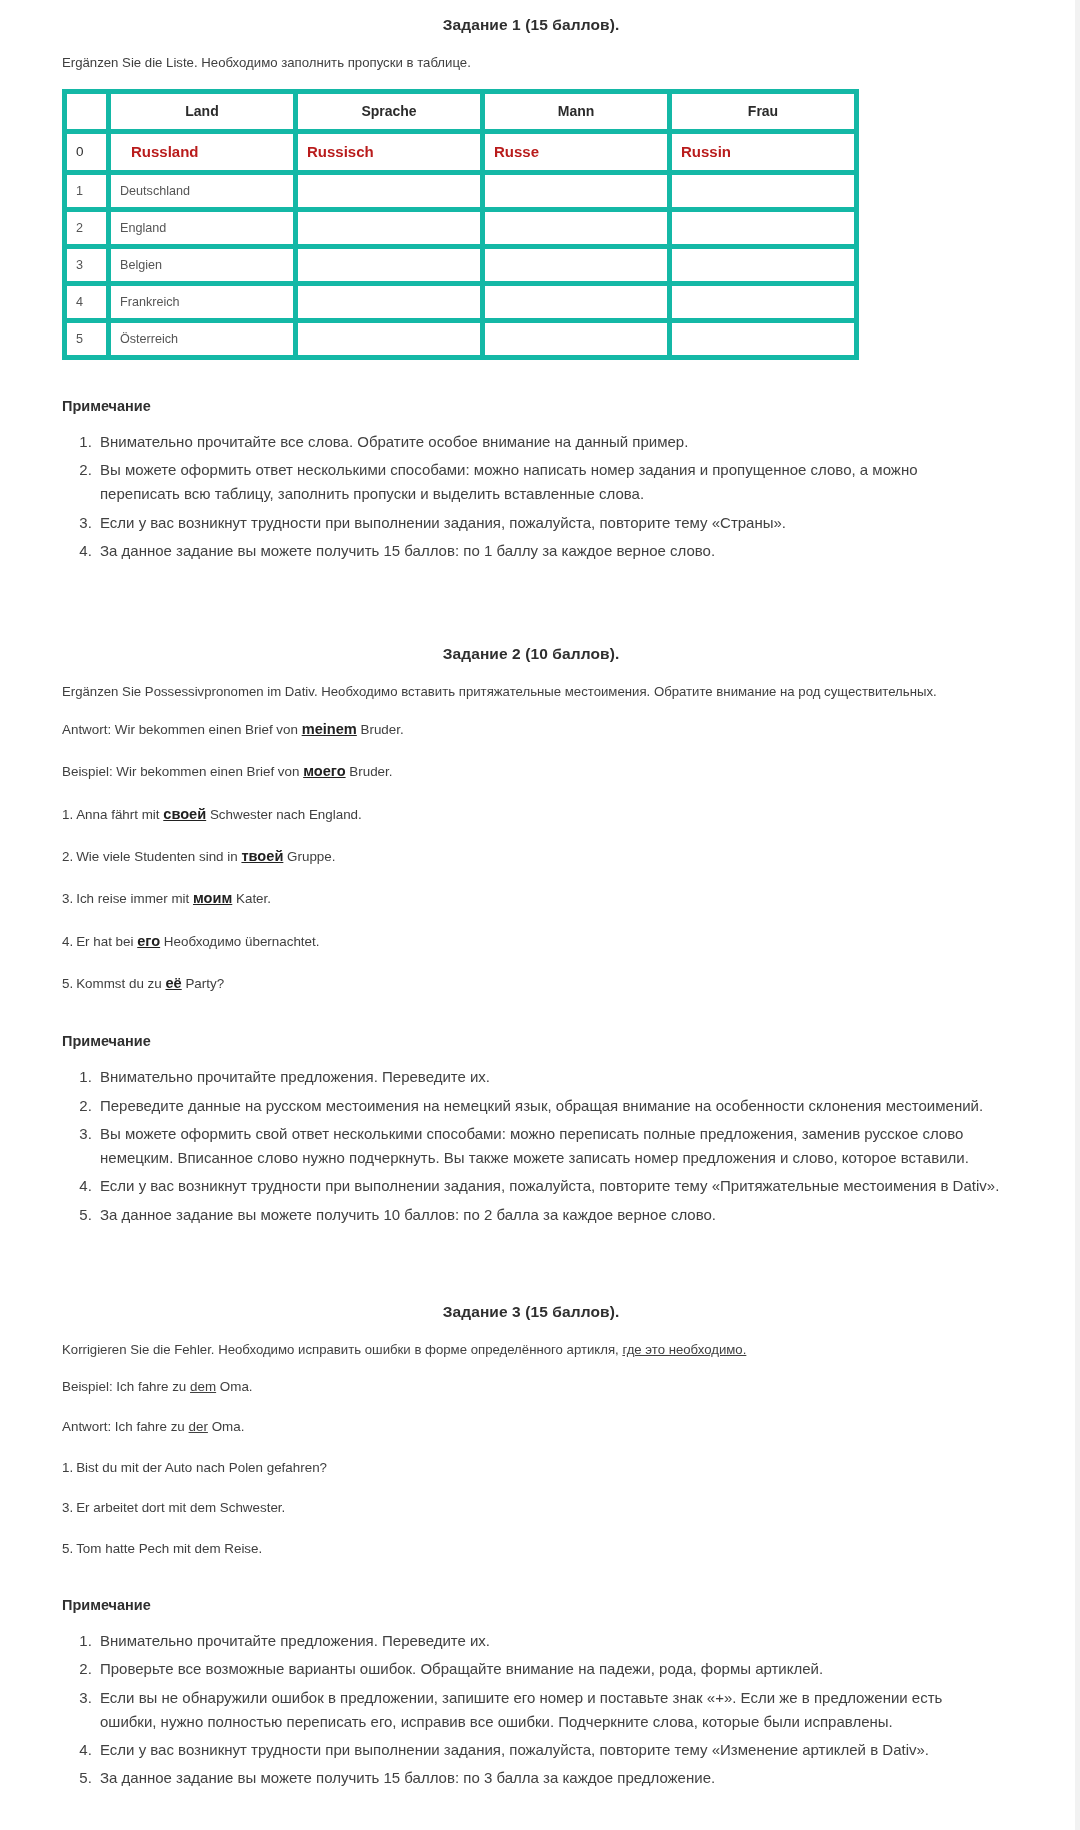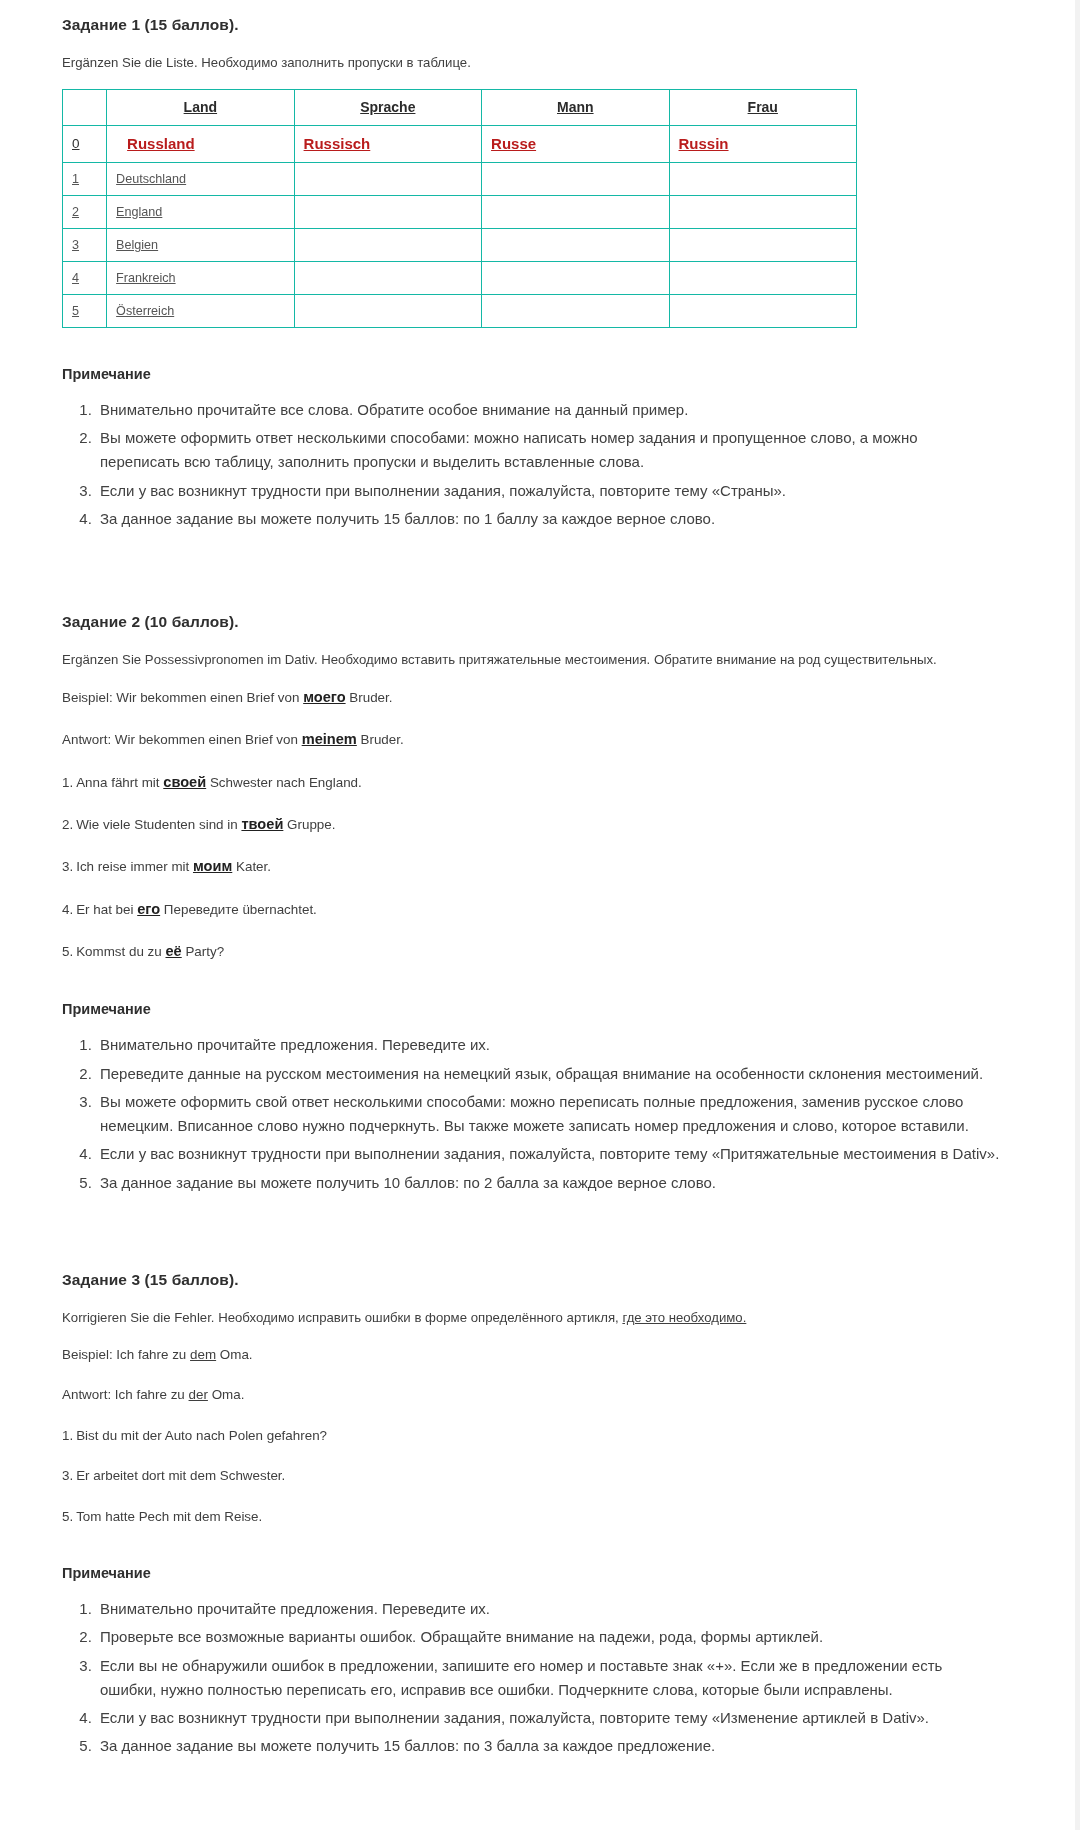--- a/index.html
+++ b/index.html
@@ -32,20 +32,21 @@
     height: 100%;
     background: #f2f2f2;
   }
 
   h2.task-title {
     font-size: 15.5px;
     font-weight: bold;
     color: #2f2f2f;
     margin: 0 0 18px 0;
     letter-spacing: 0.1px;
+    text-align: center;
   }
   .task-block {
     margin-bottom: 6px;
   }
   .task-1 { padding-top: 8px; }
   .task-2 { padding-top: 36px; }
   .task-3 { padding-top: 36px; }
 
   p.desc {
     font-size: 13.2px;
@@ -74,24 +75,23 @@
   }
 
   
   table.grid {
     border-collapse: collapse;
     width: 795px;
     margin: 2px 0 0 0;
     table-layout: fixed;
   }
   table.grid th, table.grid td {
-    border: 1px solid #14b8a6;
+    border: 5px solid #14b8a6;
     padding: 0;
     vertical-align: middle;
-    text-decoration: underline;
   }
   table.grid th {
     height: 35px;
     font-size: 14px;
     font-weight: bold;
     color: #2b2b2b;
     text-align: center;
   }
   table.grid td {
     height: 32px;
@@ -227,31 +227,31 @@
         </ol>
       </div>
     </section>
 
     <div class="gap-after-notes-1"></div>
 
     <section class="task-block task-2">
       <h2 class="task-title">Задание 2 (10 баллов).</h2>
       <p class="desc">Ergänzen Sie Possessivpronomen im Dativ. Необходимо вставить притяжательные местоимения. Обратите внимание на род существительных.</p>
 
+      <p class="line"><span>Antwort:</span><span> Wir bekommen einen Brief von </span><span class="ru-bold">meinem</span><span> Bruder.</span></p>
+
       <p class="line"><span>Beispiel:</span><span> Wir bekommen einen Brief von </span><span class="ru-bold">моего</span><span> Bruder.</span></p>
 
-      <p class="line"><span>Antwort:</span><span> Wir bekommen einen Brief von </span><span class="ru-bold">meinem</span><span> Bruder.</span></p>
-
       <p class="line"><span class="num">1.</span><span>Anna fährt mit </span><span class="ru-bold">своей</span><span> Schwester nach England.</span></p>
 
       <p class="line"><span class="num">2.</span><span>Wie viele Studenten sind in </span><span class="ru-bold">твоей</span><span> Gruppe.</span></p>
 
       <p class="line"><span class="num">3.</span><span>Ich reise immer mit </span><span class="ru-bold">моим</span><span> Kater.</span></p>
 
-      <p class="line"><span class="num">4.</span><span>Er hat bei </span><span class="ru-bold">его</span><span> Переведите übernachtet.</span></p>
+      <p class="line"><span class="num">4.</span><span>Er hat bei </span><span class="ru-bold">его</span><span> Необходимо übernachtet.</span></p>
 
       <p class="line"><span class="num">5.</span><span>Kommst du zu </span><span class="ru-bold">её</span><span> Party?</span></p>
 
       <div class="note-wrap">
         <h3 class="note-title">Примечание</h3>
         <ol class="notes">
           <li>Внимательно прочитайте предложения. Переведите их.</li>
           <li>Переведите данные на русском местоимения на немецкий язык, обращая внимание на особенности склонения местоимений.</li>
           <li>Вы можете оформить свой ответ несколькими способами: можно переписать полные предложения, заменив русское слово немецким. Вписанное слово нужно подчеркнуть. Вы также можете записать номер предложения и слово, которое вставили.</li>
           <li>Если у вас возникнут трудности при выполнении задания, пожалуйста, повторите тему «Притяжательные местоимения в Dativ».</li>

